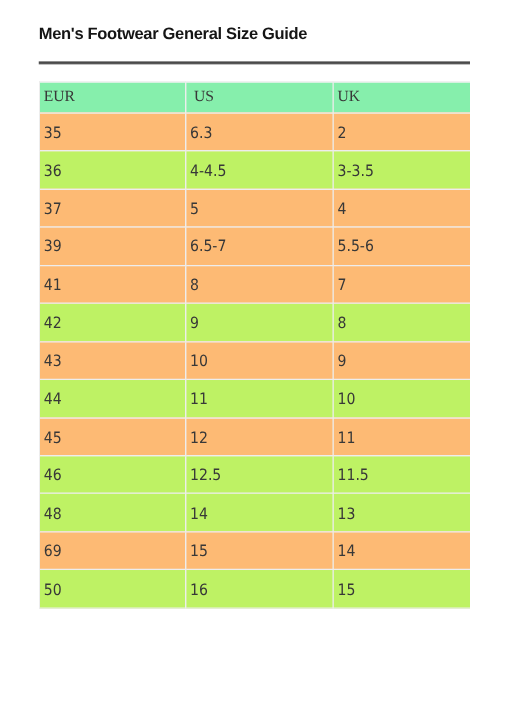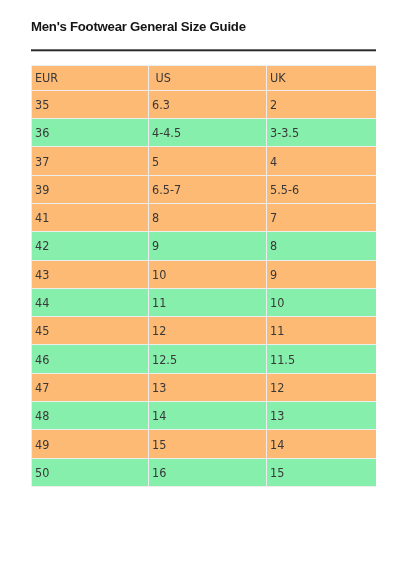--- a/index.html
+++ b/index.html
@@ -44,23 +44,23 @@
     font-family:"DejaVu Sans", sans-serif;
     font-stretch:condensed;
     font-size:12.5px;
     font-weight:normal;
     text-align:left;
     vertical-align:middle;
     padding:0 0 0 3px;
     color:#383838;
     white-space:pre;
   }
-  .size-table thead th{ background:#fdba74; }
+  .size-table thead th{ background:#86efac;font-family:Liberation Serif, serif; }
   .size-table tbody tr.row-alt td{ background:#fdba74; }
-  .size-table tbody tr.row-plain td{ background:#86efac; }
+  .size-table tbody tr.row-plain td{ background:#bef264; }
 </style>
 </head>
 <body>
 
 <div class="page">
 
   <div class="guide-title">Men's Footwear General Size Guide</div>
 
   <div class="title-rule"></div>
 
@@ -121,32 +121,27 @@
         <tr class="row-alt">
     <td>45</td>
     <td>12</td>
     <td>11</td>
   </tr>
         <tr class="row-plain">
     <td>46</td>
     <td>12.5</td>
     <td>11.5</td>
   </tr>
-        <tr class="row-alt">
-    <td>47</td>
-    <td>13</td>
-    <td>12</td>
-  </tr>
         <tr class="row-plain">
     <td>48</td>
     <td>14</td>
     <td>13</td>
   </tr>
         <tr class="row-alt">
-    <td>49</td>
+    <td>69</td>
     <td>15</td>
     <td>14</td>
   </tr>
         <tr class="row-plain">
     <td>50</td>
     <td>16</td>
     <td>15</td>
   </tr>
       </tbody>
   </table>

